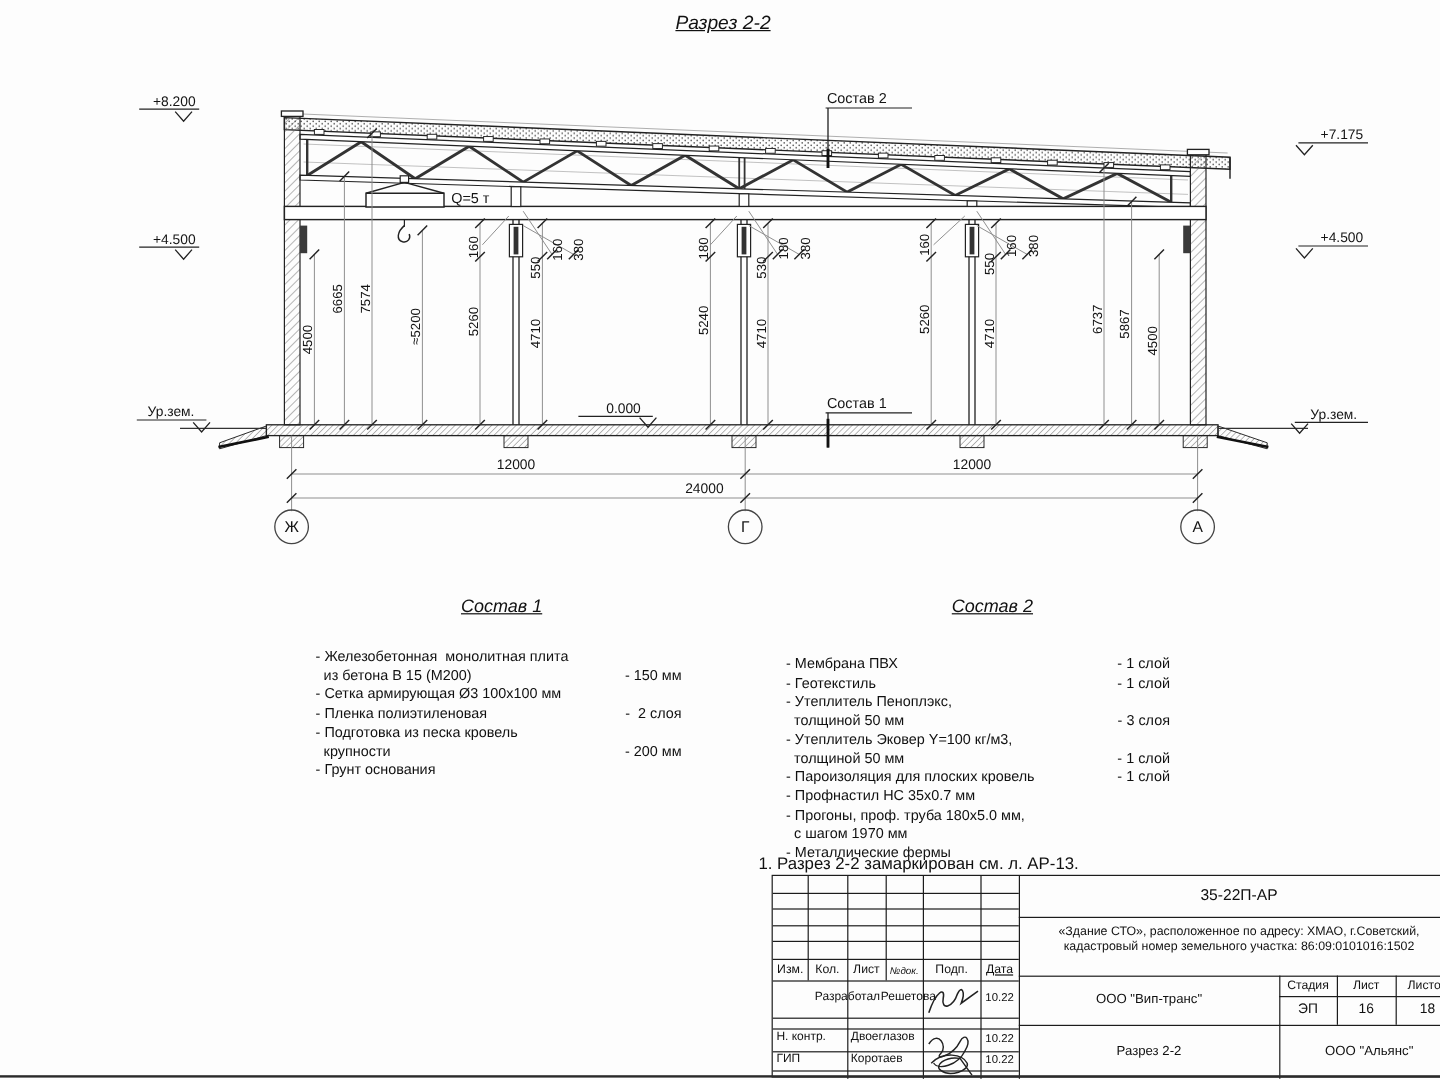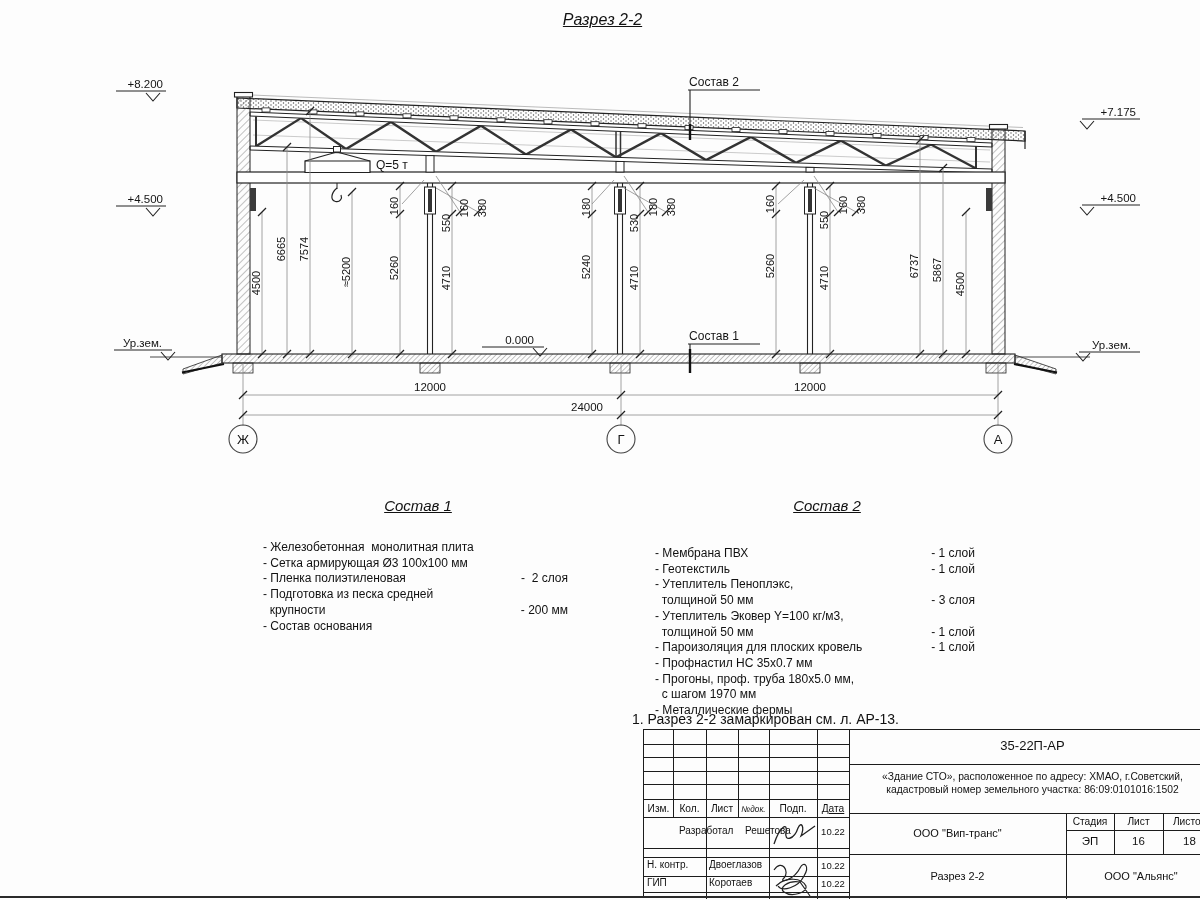--- a/index.html
+++ b/index.html
@@ -301,37 +301,41 @@
   </g>
 </svg>
 
 <div class="abs stitle" style="left:363px;top:497px;">Состав 1</div>
 <div class="abs slist" style="left:263px;top:540px;width:305px;">
   <div class="srow">
       <span>- Железобетонная  монолитная плита</span>
       <span></span>
     </div>
   <div class="srow">
+      <span>  из бетона В 15 (М200)</span>
+      <span>- 150 мм</span>
+    </div>
+  <div class="srow">
       <span>- Сетка армирующая Ø3 100x100 мм</span>
       <span></span>
     </div>
   <div class="srow">
       <span>- Пленка полиэтиленовая</span>
       <span>-  2 слоя</span>
     </div>
   <div class="srow">
-      <span>- Подготовка из песка средней</span>
+      <span>- Подготовка из песка кровель</span>
       <span></span>
     </div>
   <div class="srow">
       <span>  крупности</span>
       <span>- 200 мм</span>
     </div>
   <div class="srow">
-      <span>- Состав основания</span>
+      <span>- Грунт основания</span>
       <span></span>
     </div>
 </div>
 
 <div class="abs stitle" style="left:772px;top:497px;">Состав 2</div>
 <div class="abs slist" style="left:655px;top:546px;width:320px;">
   <div class="srow">
       <span>- Мембрана ПВХ</span>
       <span>- 1 слой</span>
     </div>
@@ -411,21 +415,21 @@
   </div>
 
   <div class="tbt ctr" style="left:0;top:73px;width:29px;">Изм.</div>
   <div class="tbt ctr" style="left:29px;top:73px;width:33px;">Кол.</div>
   <div class="tbt ctr" style="left:62px;top:73px;width:32px;">Лист</div>
   <div class="tbt ctr" style="left:94px;top:75px;width:31px;font-size:8.2px;font-style:italic;">№док.</div>
   <div class="tbt ctr" style="left:125px;top:73px;width:48px;">Подп.</div>
   <div class="tbt ctr" style="left:173px;top:73px;width:32px;text-decoration:underline;">Дата</div>
 
   <div class="tbt" style="left:3px;top:95px;font-size:10px;margin-left:32px;">Разработал</div>
-  <div class="tbt" style="left:65px;top:95px;font-size:10px;padding-left:36px;">Решетова</div>
+  <div class="tbt" style="left:54px;top:95px;font-size:10px;padding-left:36px;">Решетова</div>
   <div class="tbt ctr" style="left:173px;top:96px;width:32px;font-size:9.5px;">10.22</div>
   <div class="tbt" style="left:3px;top:129px;font-size:10px;">Н. контр.</div>
   <div class="tbt" style="left:65px;top:129px;font-size:10px;">Двоеглазов</div>
   <div class="tbt ctr" style="left:173px;top:130px;width:32px;font-size:9.5px;">10.22</div>
   <div class="tbt" style="left:3px;top:147px;font-size:10px;">ГИП</div>
   <div class="tbt" style="left:65px;top:147px;font-size:10px;">Коротаев</div>
   <div class="tbt ctr" style="left:173px;top:148px;width:32px;font-size:9.5px;">10.22</div>
 
   <svg class="abs" style="left:124px;top:88px;" width="52" height="34" viewBox="0 0 52 34">
     <path d="M6,26 C12,8 20,4 18,14 C16,24 26,22 30,10 C33,3 37,8 33,18 L47,8" fill="none" stroke="#222" stroke-width="1.3"></path>

